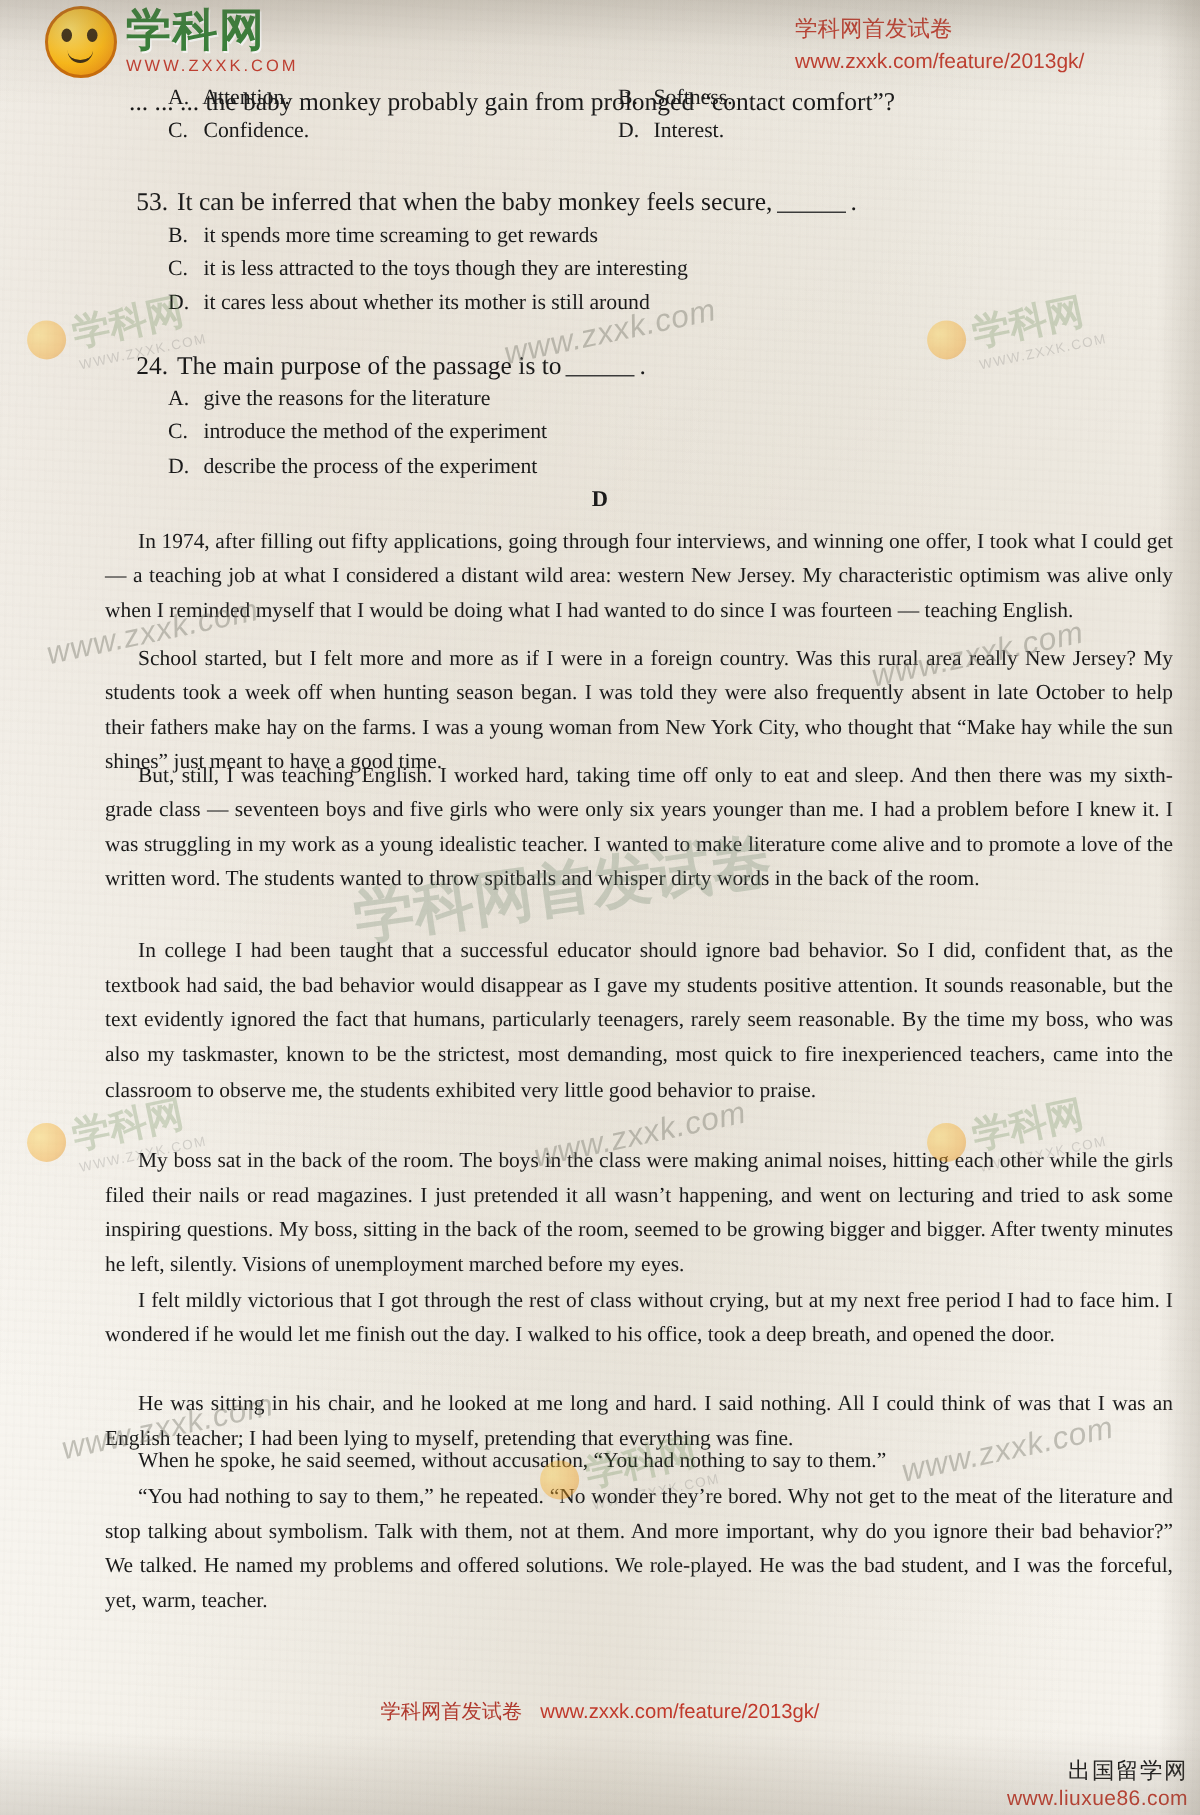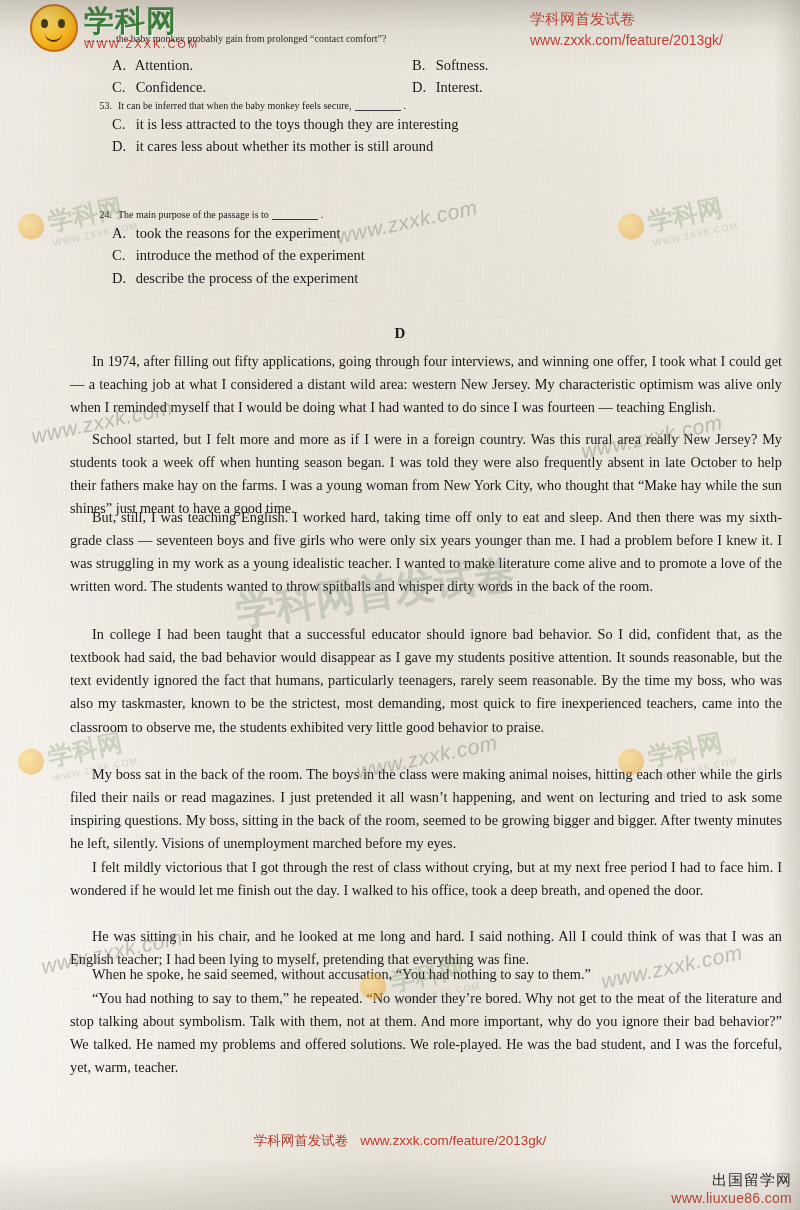--- a/index.html
+++ b/index.html
@@ -58,23 +58,24 @@
   .content {
     position: absolute;
     left: 0; top: 0;
     width: 800px;
     height: 1210px;
   }
 
   .q-block { position: absolute; left: 86px; width: 690px; }
 
   .q-stem {
-    font-size: 10px;
+    font-size: 17px;
     line-height: 1.28;
     white-space: nowrap;
+    margin-top: 24px;
   }
   .q-num {
     display: inline-block;
     width: 26px;
     text-align: right;
     margin-right: 6px;
   }
   .blankline {
     display: inline-block;
     width: 46px;
@@ -308,36 +309,40 @@
         </div>
       </div>
     </div>
   </div>
 
   <div class="q-block" style="top:100px;">
     <div class="q-stem">
       <span class="q-num">53.</span><span>It can be inferred that when the baby monkey feels secure,</span><span class="blankline"></span>.
     </div>
     <div class="opt">
+      <span class="lbl">B.</span>
+      <span>it spends more time screaming to get rewards</span>
+    </div>
+    <div class="opt">
       <span class="lbl">C.</span>
       <span>it is less attracted to the toys though they are interesting</span>
     </div>
     <div class="opt">
       <span class="lbl">D.</span>
       <span>it cares less about whether its mother is still around</span>
     </div>
   </div>
 
   <div class="q-block" style="top:209px;">
     <div class="q-stem">
       <span class="q-num">24.</span><span>The main purpose of the passage is to</span><span class="blankline"></span>.
     </div>
     <div class="opt">
       <span class="lbl">A.</span>
-      <span>took the reasons for the experiment</span>
+      <span>give the reasons for the literature</span>
     </div>
     <div class="opt">
       <span class="lbl">C.</span>
       <span>introduce the method of the experiment</span>
     </div>
     <div class="opt">
       <span class="lbl">D.</span>
       <span>describe the process of the experiment</span>
     </div>
   </div>

